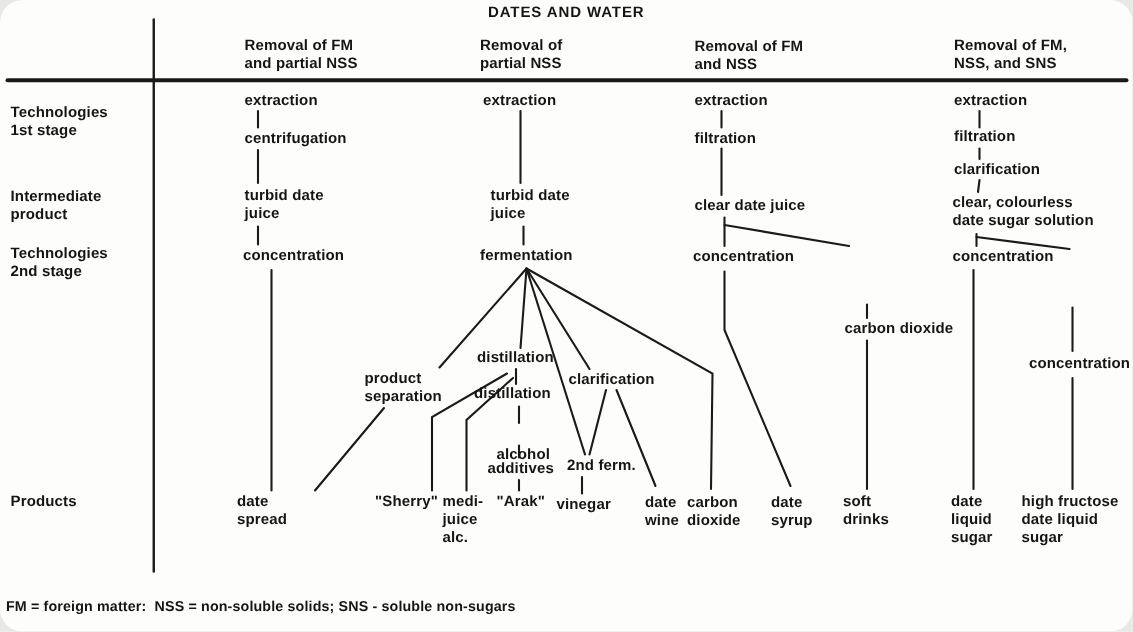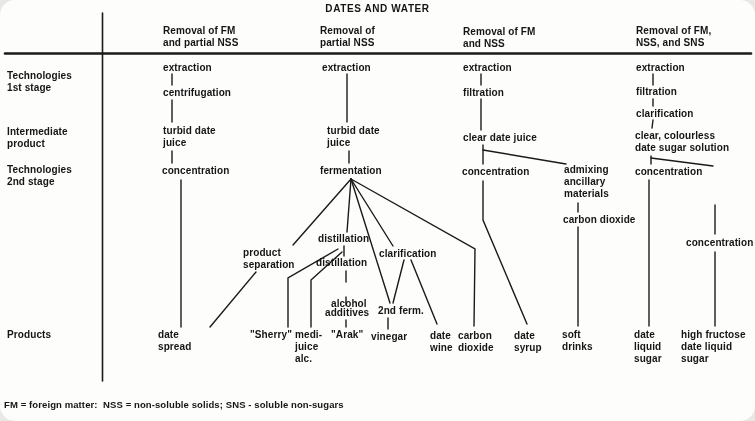--- a/index.html
+++ b/index.html
@@ -123,23 +123,20 @@
   <div class="nd" style="left:371px;top:331px">vinegar</div>
   <div class="nd" style="left:430px;top:330px">date
 wine</div>
   <div class="nd" style="left:458px;top:330px">carbon
 dioxide</div>
 
   <div class="nd" style="left:463px;top:62px">extraction</div>
   <div class="nd" style="left:463px;top:87px">filtration</div>
   <div class="nd" style="left:463px;top:132px">clear date juice</div>
   <div class="nd" style="left:462px;top:166px">concentration</div>
-  <div class="nd" style="left:564px;top:164px">admixing
-ancillary
-materials</div>
   <div class="nd" style="left:563px;top:214px">carbon dioxide</div>
   <div class="nd" style="left:514px;top:330px">date
 syrup</div>
   <div class="nd" style="left:562px;top:329px">soft
 drinks</div>
 
   <div class="nd" style="left:636px;top:62px">extraction</div>
   <div class="nd" style="left:636px;top:86px">filtration</div>
   <div class="nd" style="left:636px;top:108px">clarification</div>
   <div class="nd" style="left:635px;top:130px">clear, colourless

